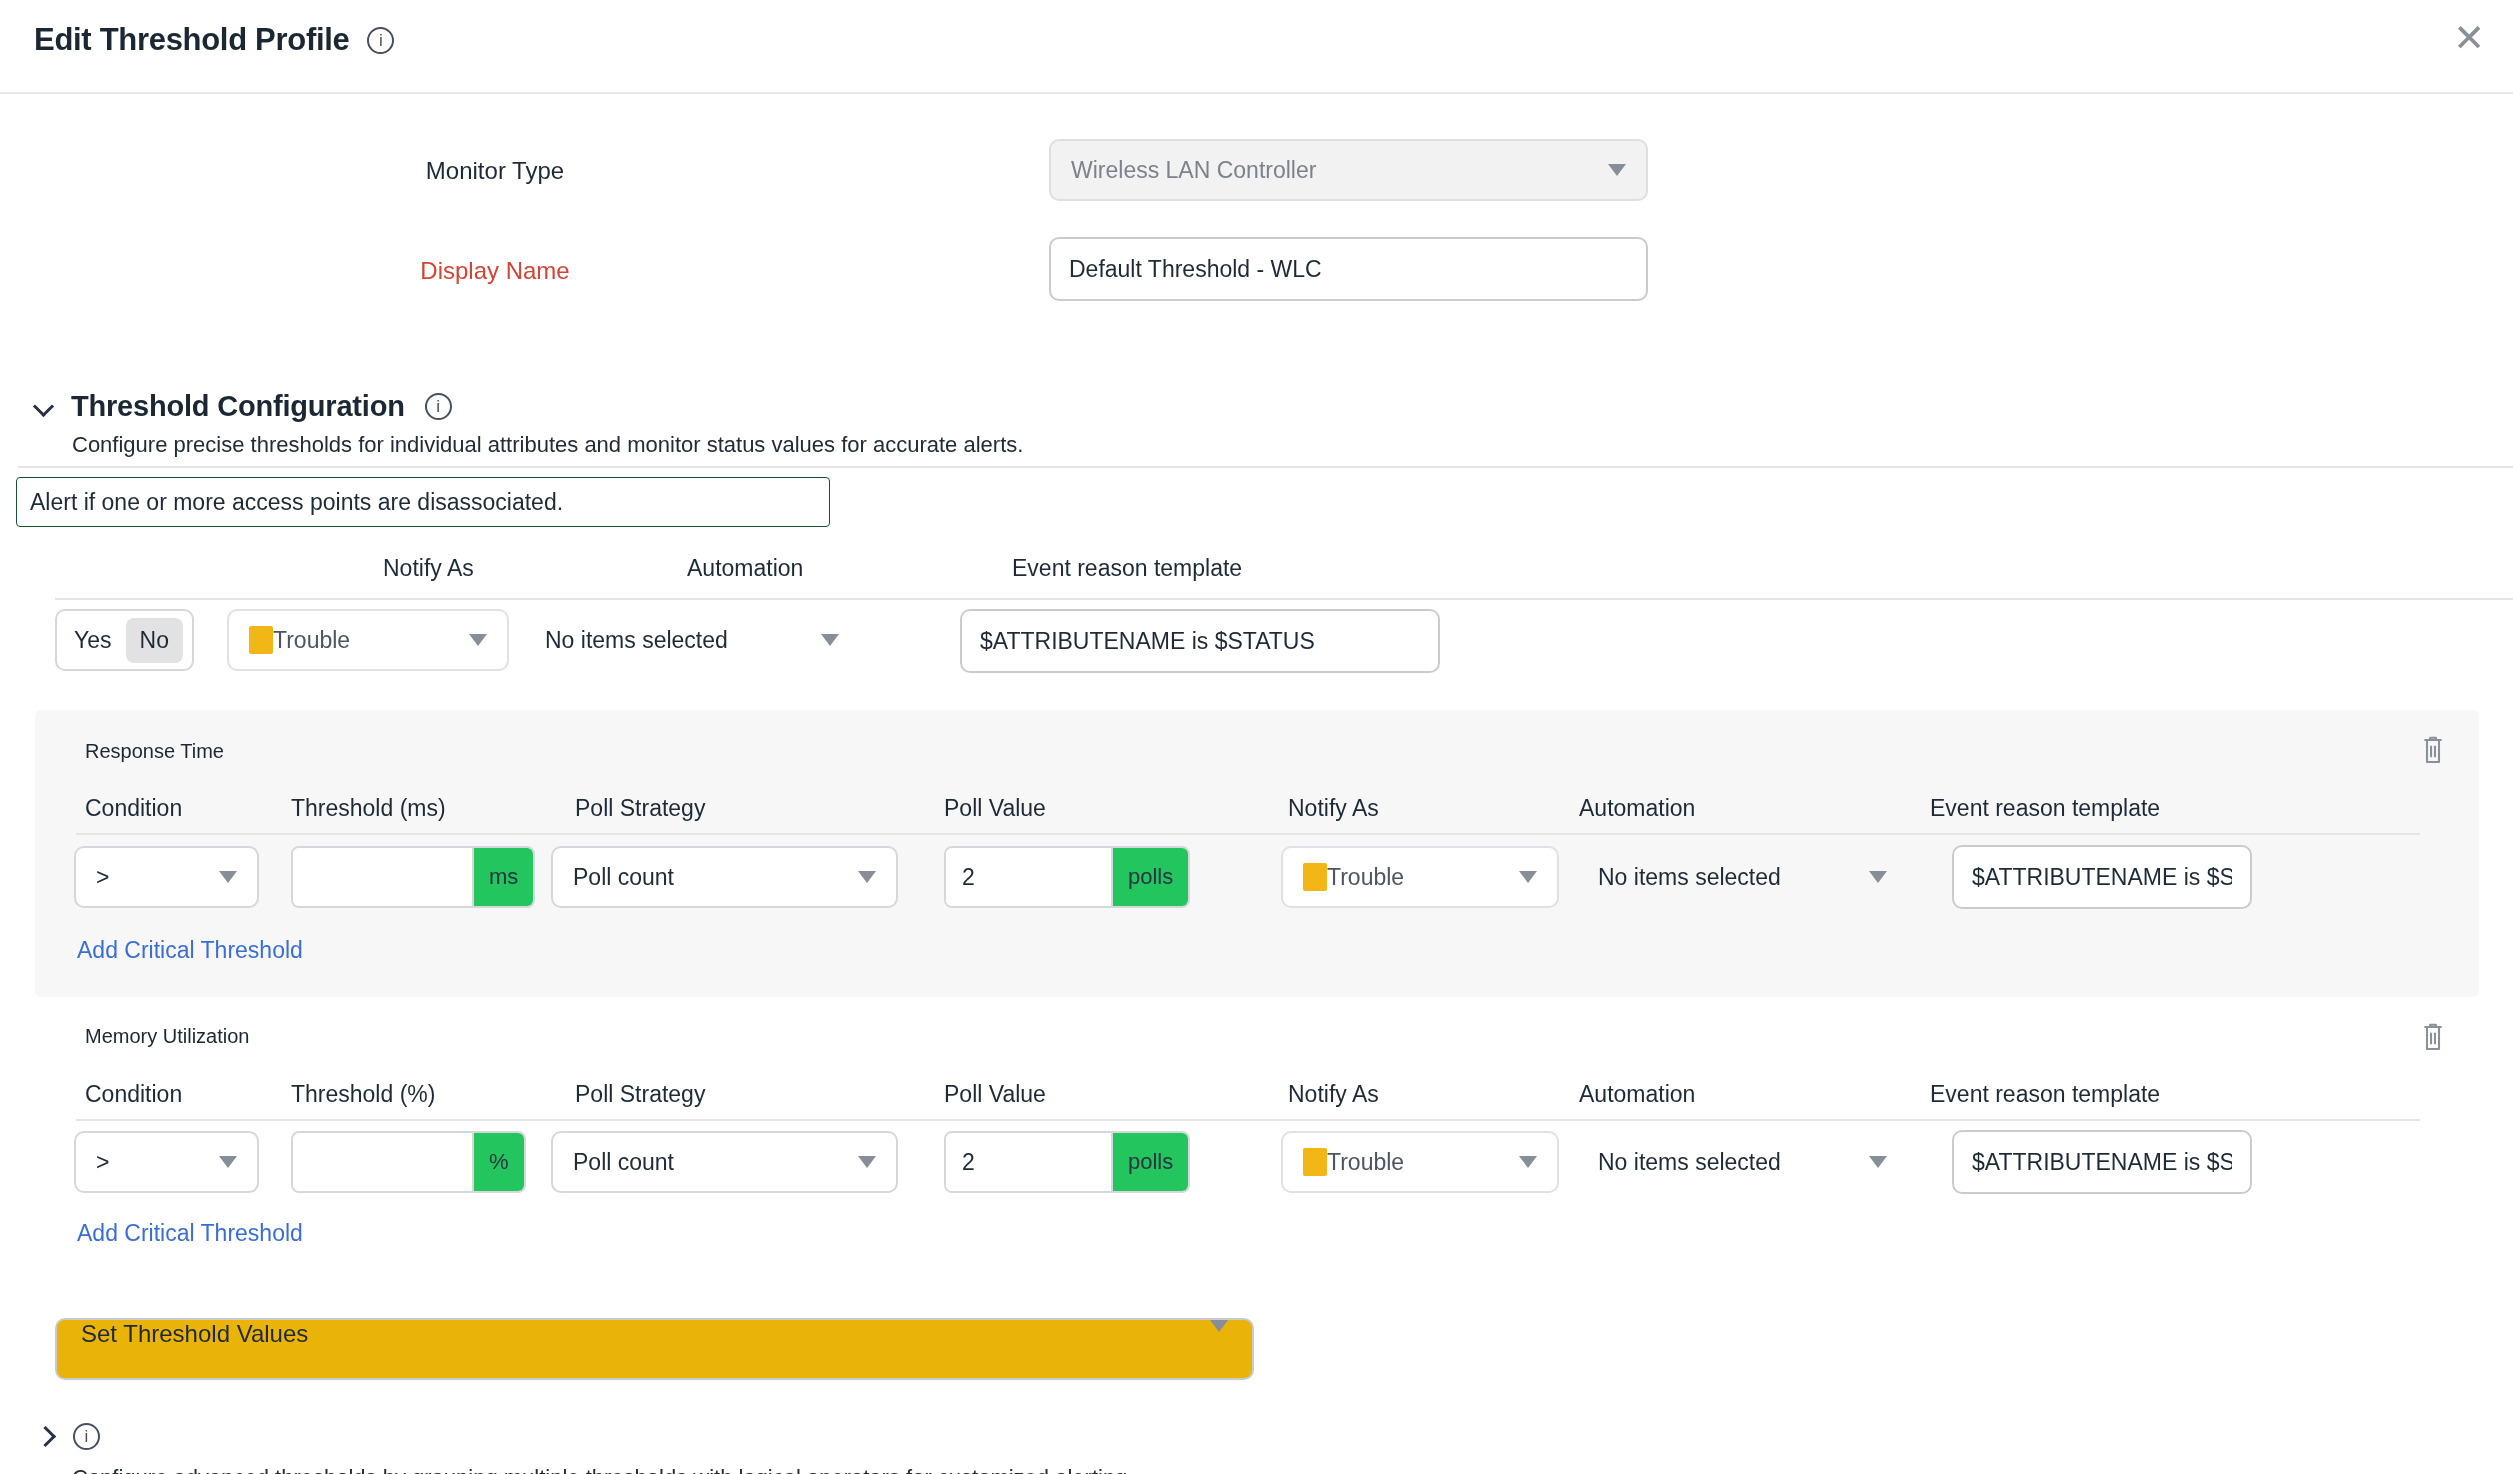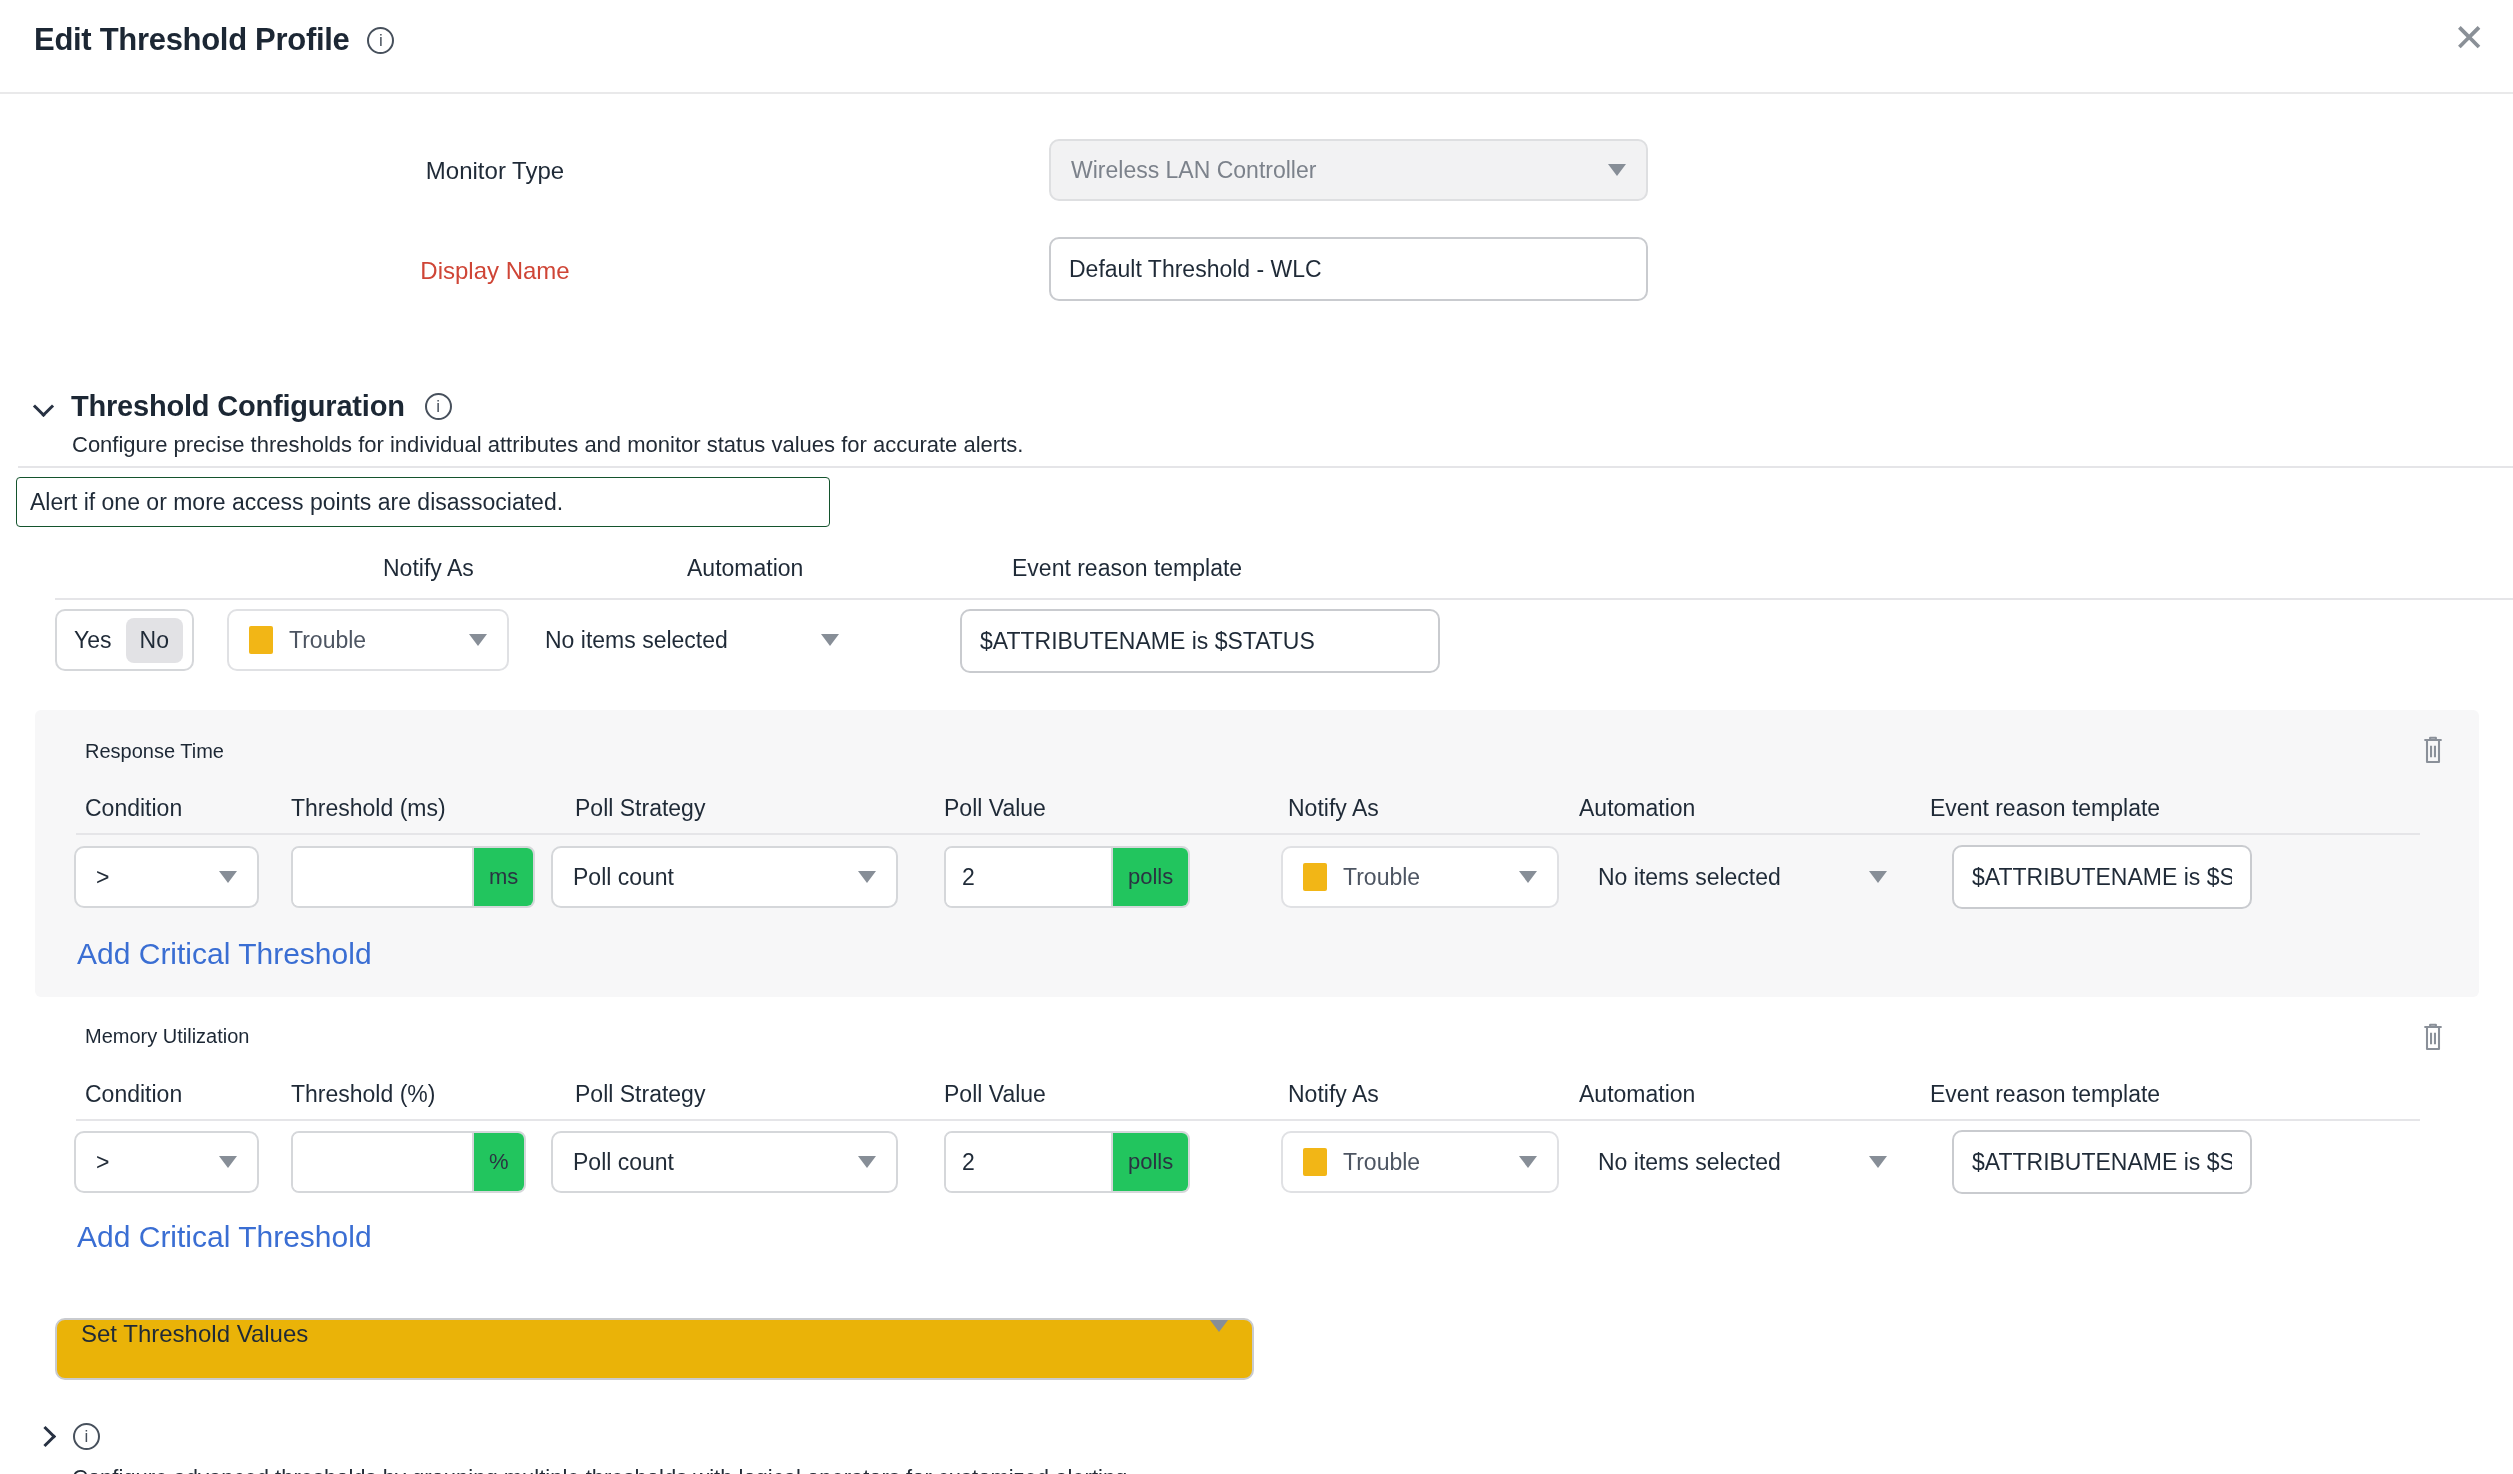--- a/index.html
+++ b/index.html
@@ -14,40 +14,40 @@
   .title-row h1 { font-size: 31px; font-weight: 700; color: #1c2734; letter-spacing: -0.3px; }
   .info { width: 27px; height: 27px; border: 2px solid #47505c; border-radius: 50%;
     display: inline-flex; align-items: center; justify-content: center;
     font-size: 17px; line-height: 1; color: #47505c; font-weight: 500; }
   .close { position: absolute; right: 28px; top: 16px; background: none; border: none;
     font-size: 38px; color: #8a9097; cursor: pointer; font-family: inherit; }
 
   
   .lbl { position: absolute; left: 0; width: 990px; text-align: center; font-size: 24px; color: #1f2a37; }
   .sel { position: absolute; height: 62px; background: #fff; border: 2px solid #d5d7da;
-    border-radius: 10px; display: flex; align-items: center; padding: 0 20px; gap: 16px;
+    border-radius: 10px; display: flex; align-items: center; padding: 0 20px; gap: 0;
     font-size: 23px; color: #222c38; cursor: pointer; }
   .sel.disabled { background: #f2f2f3; border-color: #dedfe1; }
   .sel .grow { flex: 1; white-space: nowrap; overflow: hidden; }
   .muted { color: #7c828b; }
   .caret { width: 0; height: 0; border-left: 9px solid transparent; border-right: 9px solid transparent;
     border-top: 12px solid #878e97; flex: none; margin-left: auto; }
   .bare { position: absolute; height: 62px; display: flex; align-items: center;
     font-size: 23px; color: #1f2a37; cursor: pointer; }
   .txt-input { position: absolute; height: 64px; border: 2px solid #c9cbcf; border-radius: 10px;
     background: #fff; font-size: 23px; color: #1f2a37; padding: 0 18px; font-family: inherit; }
   .group { position: absolute; height: 62px; display: flex; border: 2px solid #d5d7da;
     border-radius: 8px; overflow: hidden; background: #fff; }
   .ginput { border: none; outline: none; font-size: 23px; color: #1f2a37; padding: 0 16px;
     font-family: inherit; background: #fff; min-width: 0; }
   .gsuffix { background: #22c55e; border-left: 2px solid #d5d7da; display: flex; align-items: center;
     justify-content: center; font-size: 22px; color: #2a3442; padding: 0 15px; flex: none; }
   .hdr { position: absolute; font-size: 23px; color: #1f2a37; white-space: nowrap; }
   .divider { position: absolute; height: 2px; background: #e5e5e8; }
-  .add-link { position: absolute; font-size: 30px; color: #3a6ed3; text-decoration: none; cursor: pointer; }
+  .add-link { position: absolute; font-size: 23px; color: #3a6ed3; text-decoration: none; cursor: pointer; }
 
   
   .chev { display: inline-block; border: solid #273142; border-width: 0 3px 3px 0; padding: 6px; }
   .chev.down { transform: rotate(45deg); }
   .chev.right { transform: rotate(-45deg); }
 
   
   .sec-head { position: absolute; display: flex; align-items: center; gap: 20px; }
   .sec-head h2 { font-size: 29px; font-weight: 700; color: #1c2734; letter-spacing: -0.2px; }
   .sec-desc { position: absolute; font-size: 22px; color: #222b36; }

